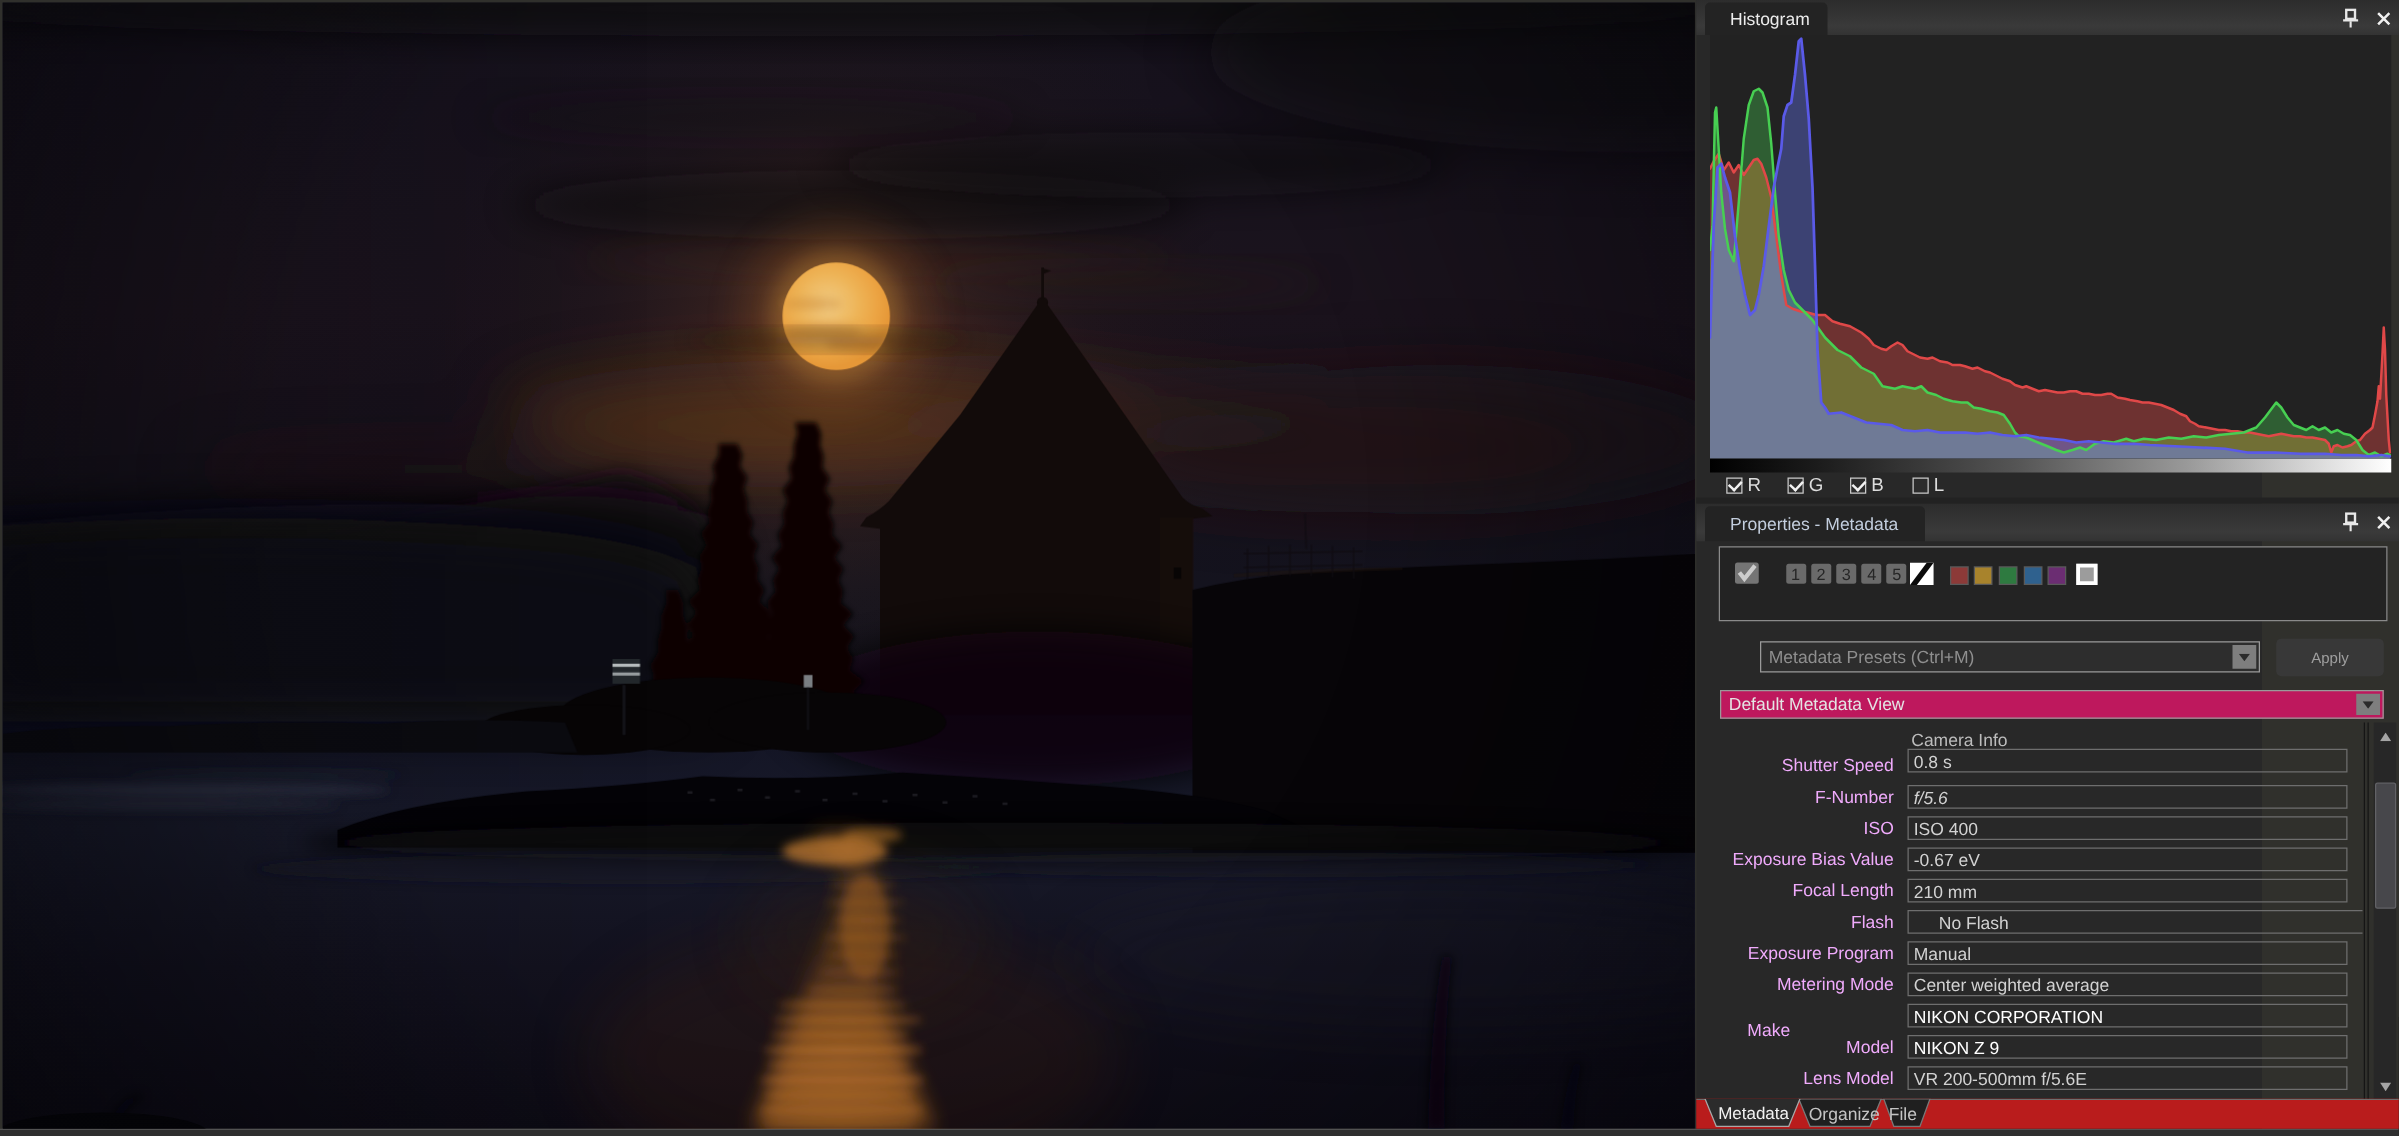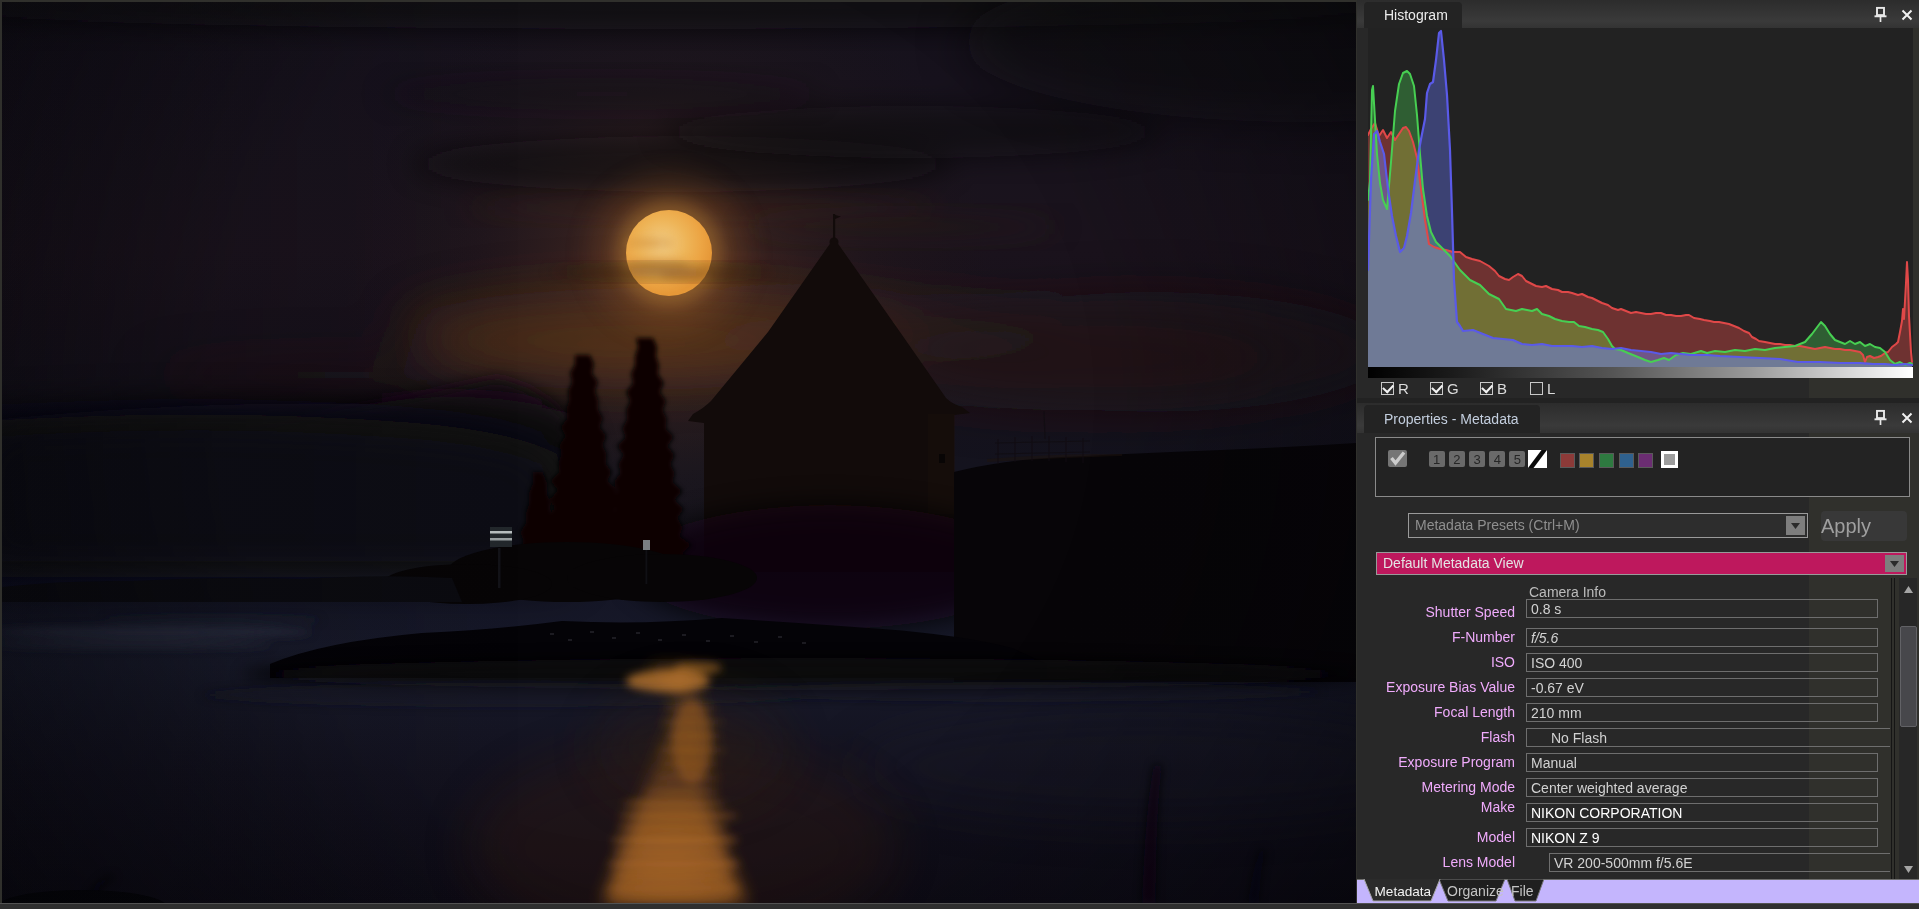--- a/index.html
+++ b/index.html
@@ -16,29 +16,29 @@
   .cbrow::after{content:"";position:absolute;left:2.2px;top:2px;width:8px;height:4.5px;border-left:2.2px solid #f2f2f2;border-bottom:2.2px solid #f2f2f2;transform:rotate(-47deg);}
   .cbrow.unchecked::after{display:none;}
   #iconbox{position:absolute;left:18px;top:437px;width:533px;height:58px;border:1px solid #8a8a8a;background:#232323;}
   #bigcheck{position:absolute;left:12px;top:12px;width:19px;height:17px;background:#757575;border-radius:2px;}
   .numchip{position:absolute;top:13px;width:16px;height:16px;background:#6a6a6a;border-radius:2px;color:#262626;font-size:13px;text-align:center;line-height:17px;}
   #bwchip{position:absolute;left:151.5px;top:12px;width:19px;height:18px;}
   .colchip{position:absolute;top:16px;width:13px;height:13px;box-shadow:0 0 0 1px #5a5a5a;}
   .colchip.sel{top:13px;width:11px;height:11px;border:3px solid #fff;box-shadow:none;}
   #presets{position:absolute;left:51px;top:513px;width:392px;height:23px;border:1px solid #9a9a9a;background:#2d2d2d;color:#8f8f8f;font-size:14px;line-height:23px;padding-left:6px;}
   .ddbtn{position:absolute;width:19px;background:#7e7e7e;display:flex;align-items:center;justify-content:center;}
-  #applybtn{position:absolute;left:464px;top:511px;width:86px;height:30px;background:#383838;border-radius:4px;color:#9f9f9f;font-size:20px;line-height:30px;}
+  #applybtn{position:absolute;left:464px;top:511px;width:86px;height:30px;background:#383838;border-radius:4px;color:#9f9f9f;font-size:12px;text-align:center;line-height:30px;}
   #viewcombo{position:absolute;left:19px;top:552px;width:523px;height:21px;border:1px solid #9a9a9a;background:#be185d;color:#e4e4e4;font-size:14px;line-height:21px;padding-left:6px;}
   #fields{position:absolute;left:0;top:578px;width:533px;height:302px;overflow:hidden;}
   .flabel{position:absolute;right:375px;width:200px;color:#f0abfc;font-size:14px;text-align:right;line-height:19px;}
   .fbox{position:absolute;left:169px;width:346px;height:17px;border:1px solid #6e6e6e;color:#d2d2d2;font-size:14px;line-height:18px;padding-left:4px;}
   .fbox.bright{color:#ffffff;}
   #vscroll{position:absolute;left:542px;top:578px;width:18px;height:302px;background:#272727;}
   #vthumb{position:absolute;left:1px;top:48px;width:15px;height:99px;background:#47474b;border:1px solid #626266;border-radius:2px;}
-  #bottabs{position:absolute;left:0;top:879px;width:562px;height:24px;background:#c4b5fd;}
+  #bottabs{position:absolute;left:0;top:879px;width:562px;height:24px;background:#b91c1c;}
   .icn{position:absolute;}
 </style>
 </head>
 <body>
 <div id="app">
   <div id="photo">
 <svg width="1354" height="901" viewBox="0 0 1354 901">
 <defs>
   <linearGradient id="sky" x1="0" y1="0" x2="0" y2="1">
     <stop offset="0" stop-color="#16121c"></stop>
@@ -353,26 +353,26 @@
       <div class="flabel" style="top:100px;">Exposure Bias Value</div>
         <div class="fbox" style="top:99.5px;">-0.67 eV</div>
       <div class="flabel" style="top:125px;">Focal Length</div>
         <div class="fbox" style="top:124.5px;">210 mm</div>
       <div class="flabel" style="top:150px;">Flash</div>
         <div class="fbox" style="top:149.5px;padding-left:24px;">No Flash</div>
       <div class="flabel" style="top:175px;">Exposure Program</div>
         <div class="fbox" style="top:174.5px;">Manual</div>
       <div class="flabel" style="top:200px;">Metering Mode</div>
         <div class="fbox" style="top:199.5px;">Center weighted average</div>
-      <div class="flabel" style="top:220px;">Make</div>
+      <div class="flabel" style="top:237px;text-align:center;">Make</div>
         <div class="fbox bright" style="top:224.5px;">NIKON CORPORATION</div>
       <div class="flabel" style="top:250px;">Model</div>
         <div class="fbox bright" style="top:249.5px;">NIKON Z 9</div>
       <div class="flabel" style="top:275px;">Lens Model</div>
-        <div class="fbox" style="top:274.5px;margin-left:23px;">VR 200-500mm f/5.6E</div>
+        <div class="fbox" style="top:274.5px;">VR 200-500mm f/5.6E</div>
     </div>
 
     <div id="vscroll">
       <svg style="position:absolute;left:5px;top:8px" width="9" height="7" viewBox="0 0 9 7">
           <path d="M4.5,0 L9,7 L0,7 Z" fill="#a5a5a5"></path>
         </svg>
       <div id="vthumb"></div>
       <svg style="position:absolute;left:5px;top:288px" width="9" height="7" viewBox="0 0 9 7">
           <path d="M0,0 L9,0 L4.5,7 Z" fill="#a5a5a5"></path>
         </svg>

